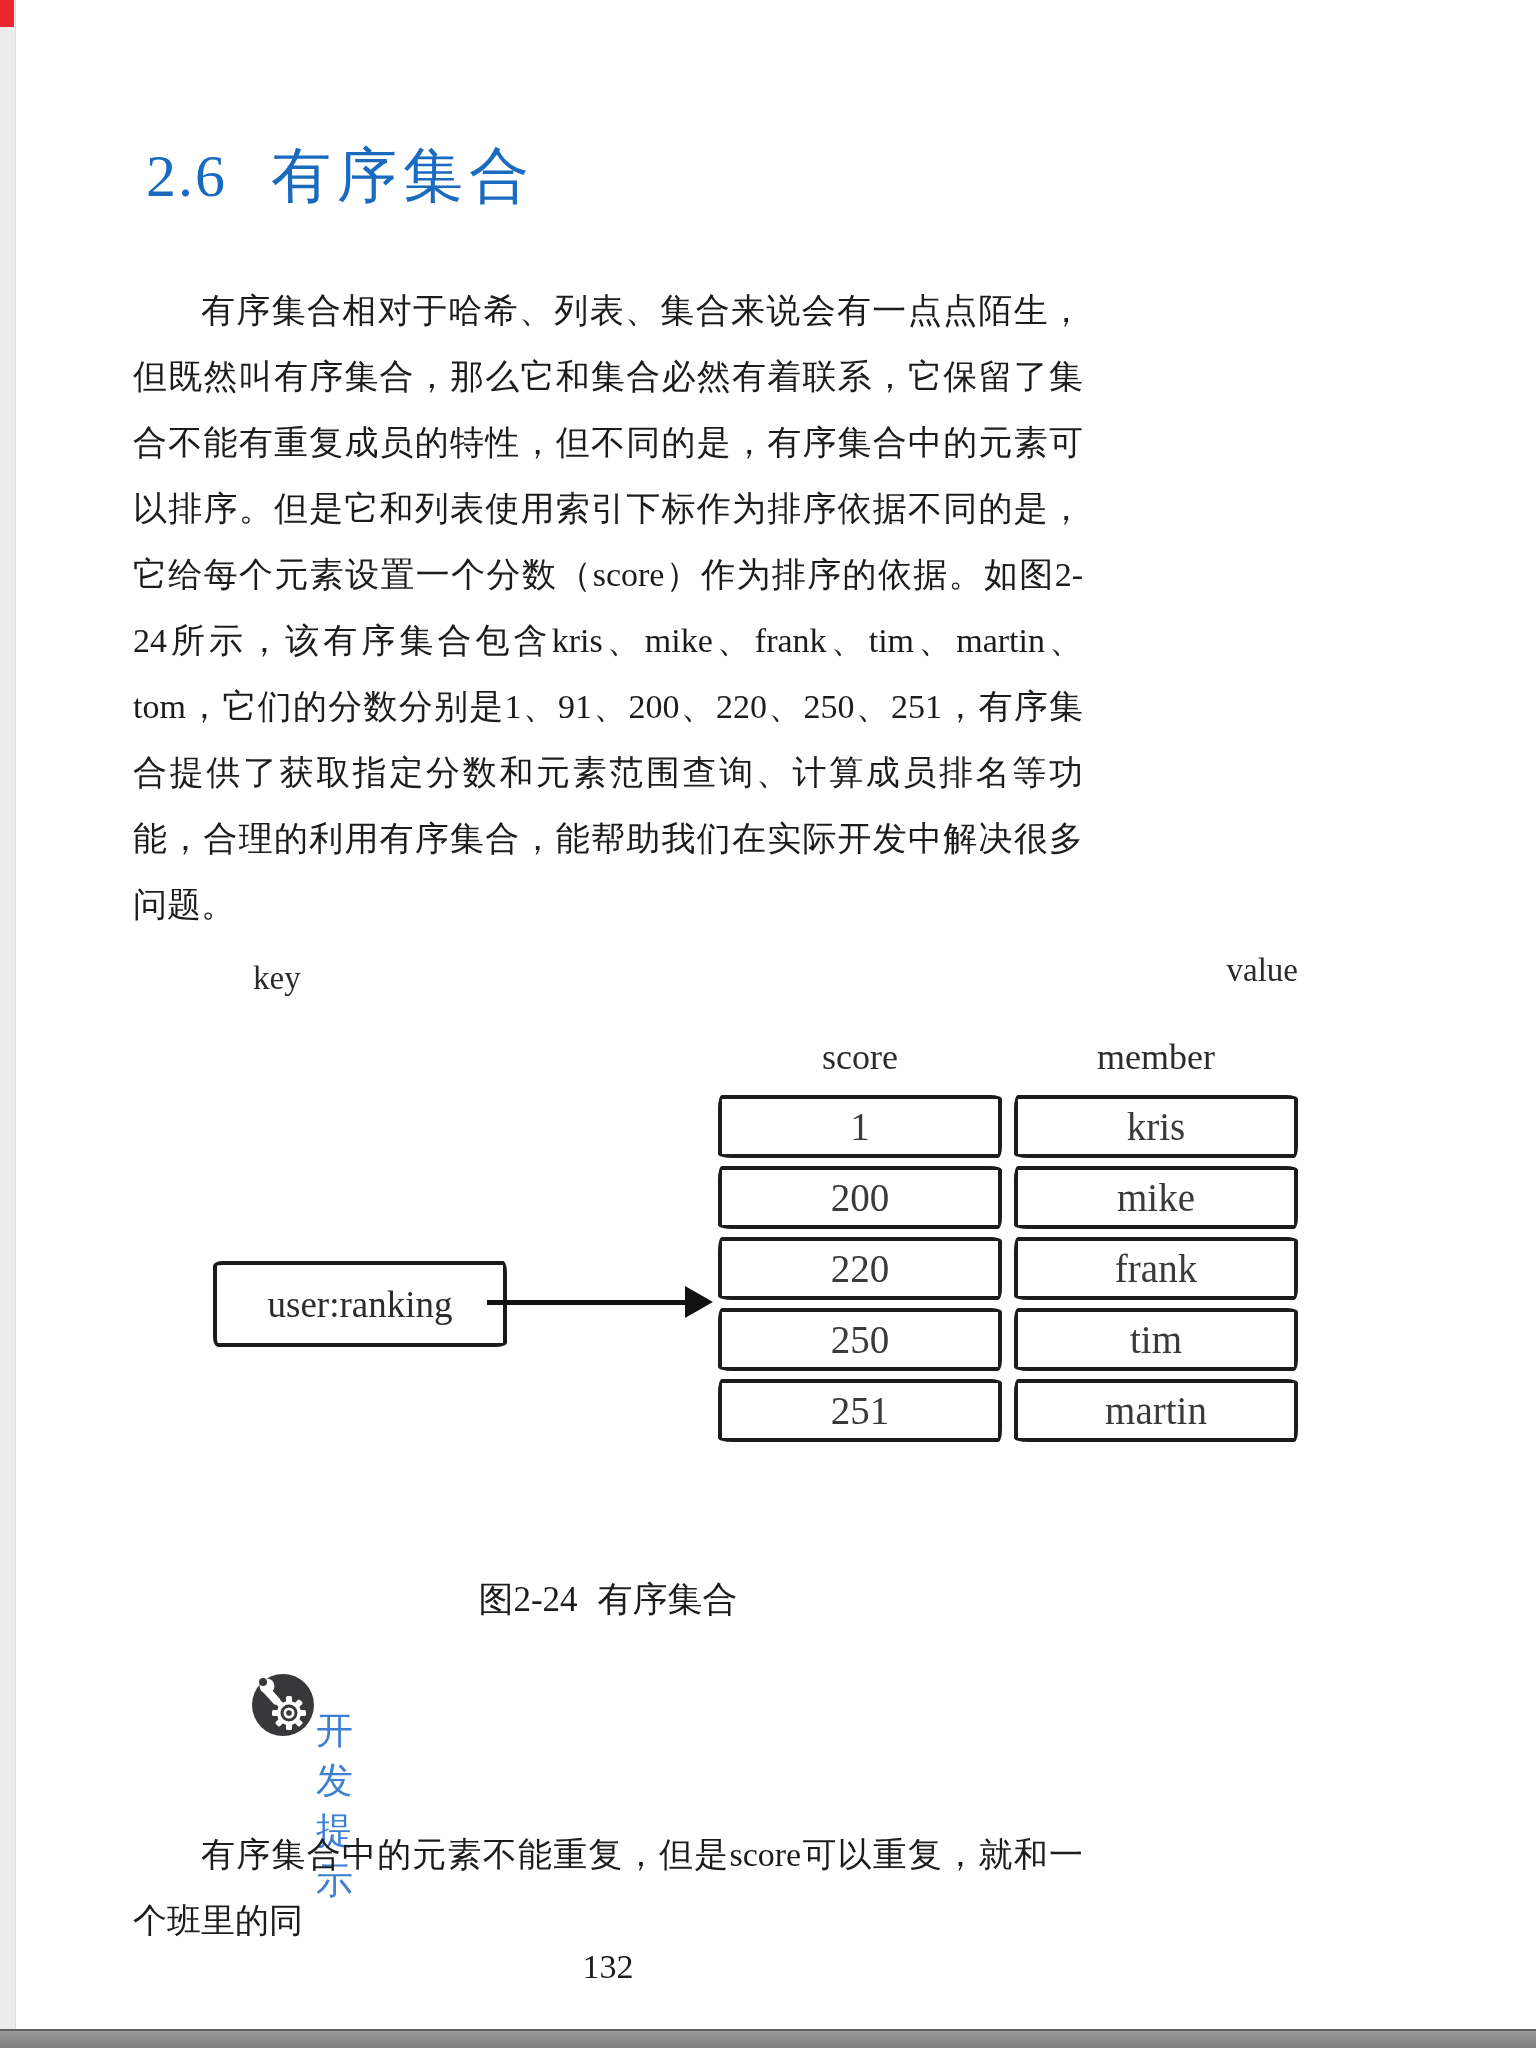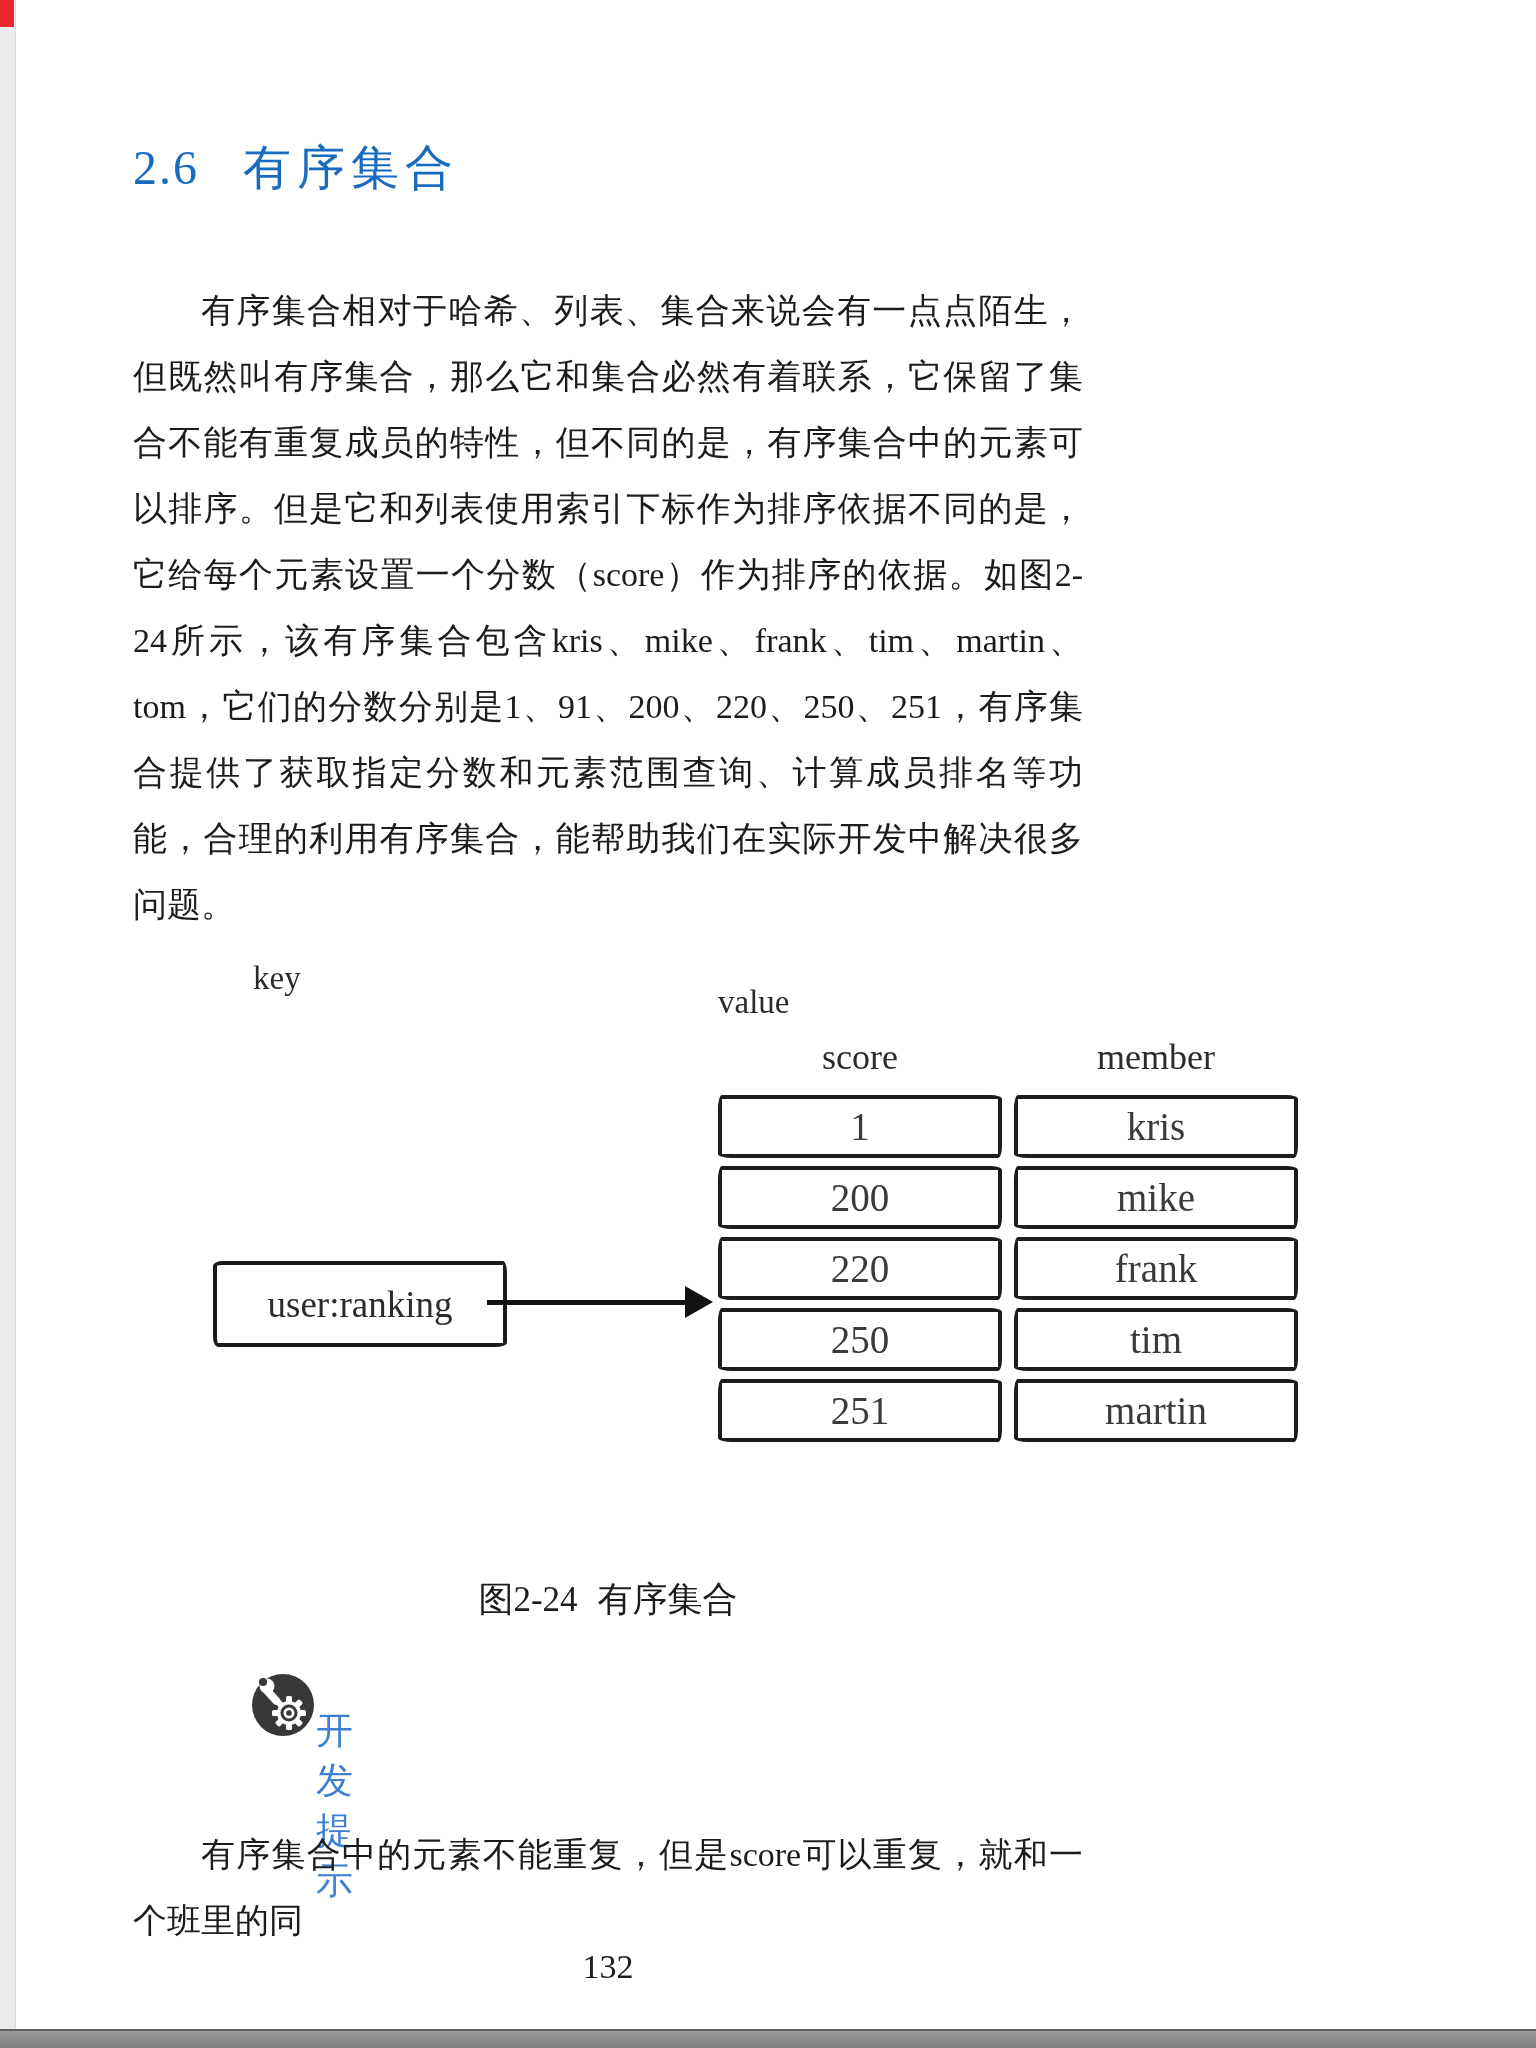--- a/index.html
+++ b/index.html
@@ -20,39 +20,39 @@
     position: absolute; left: 0; top: 0; width: 14px; height: 27px;
     background: #e8282c;
   }
   .bottom-bar {
     position: absolute; left: 0; bottom: 0; width: 1536px; height: 19px;
     background: linear-gradient(#9b9b9b, #7e7e7e);
     border-top: 2px solid #606060;
   }
 
   .section-heading {
-    position: absolute; left: 133px; top: 136px;
-    font-size: 48px; letter-spacing: 2px; font-family: Liberation Serif, serif;
+    position: absolute; left: 146px; top: 136px;
+    font-size: 60px; letter-spacing: 2px; font-family: Liberation Serif, serif;
   }
   .section-heading .num { margin-right: 44px; }
   .section-heading .ttl { letter-spacing: 6px; }
 
   .body-par {
     position: absolute; left: 133px; width: 950px;
     font-size: 34px; line-height: 66px;
     text-align: justify; text-justify: inter-ideograph;
     text-indent: 2em; color: #1c1c1e;
   }
   .par-main { top: 278px; }
   .par-next { top: 1822px; }
 
   
   .fig-label { position: absolute; font-size: 33px; color: #2b2b2b; }
   .lbl-key   { left: 253px; top: 960px; }
-  .lbl-value { left: 718px; top: 984px; width: 580px; text-align: left; }
+  .lbl-value { left: 718px; top: 952px; width: 580px; text-align: right; }
   .col-header { position: absolute; top: 1036px; width: 284px; text-align: center; font-size: 36px; color: #2b2b2b; }
   .hdr-score  { left: 718px; }
   .hdr-member { left: 1014px; }
 
   .key-box {
     position: absolute; left: 213px; top: 1261px; width: 294px; height: 86px;
     border: 4px solid #1b1b1b;
     border-radius: 10px 4px 12px 5px / 5px 12px 4px 10px;
     display: flex; align-items: center; justify-content: center;
     font-size: 37px; color: #2b2b2b;

